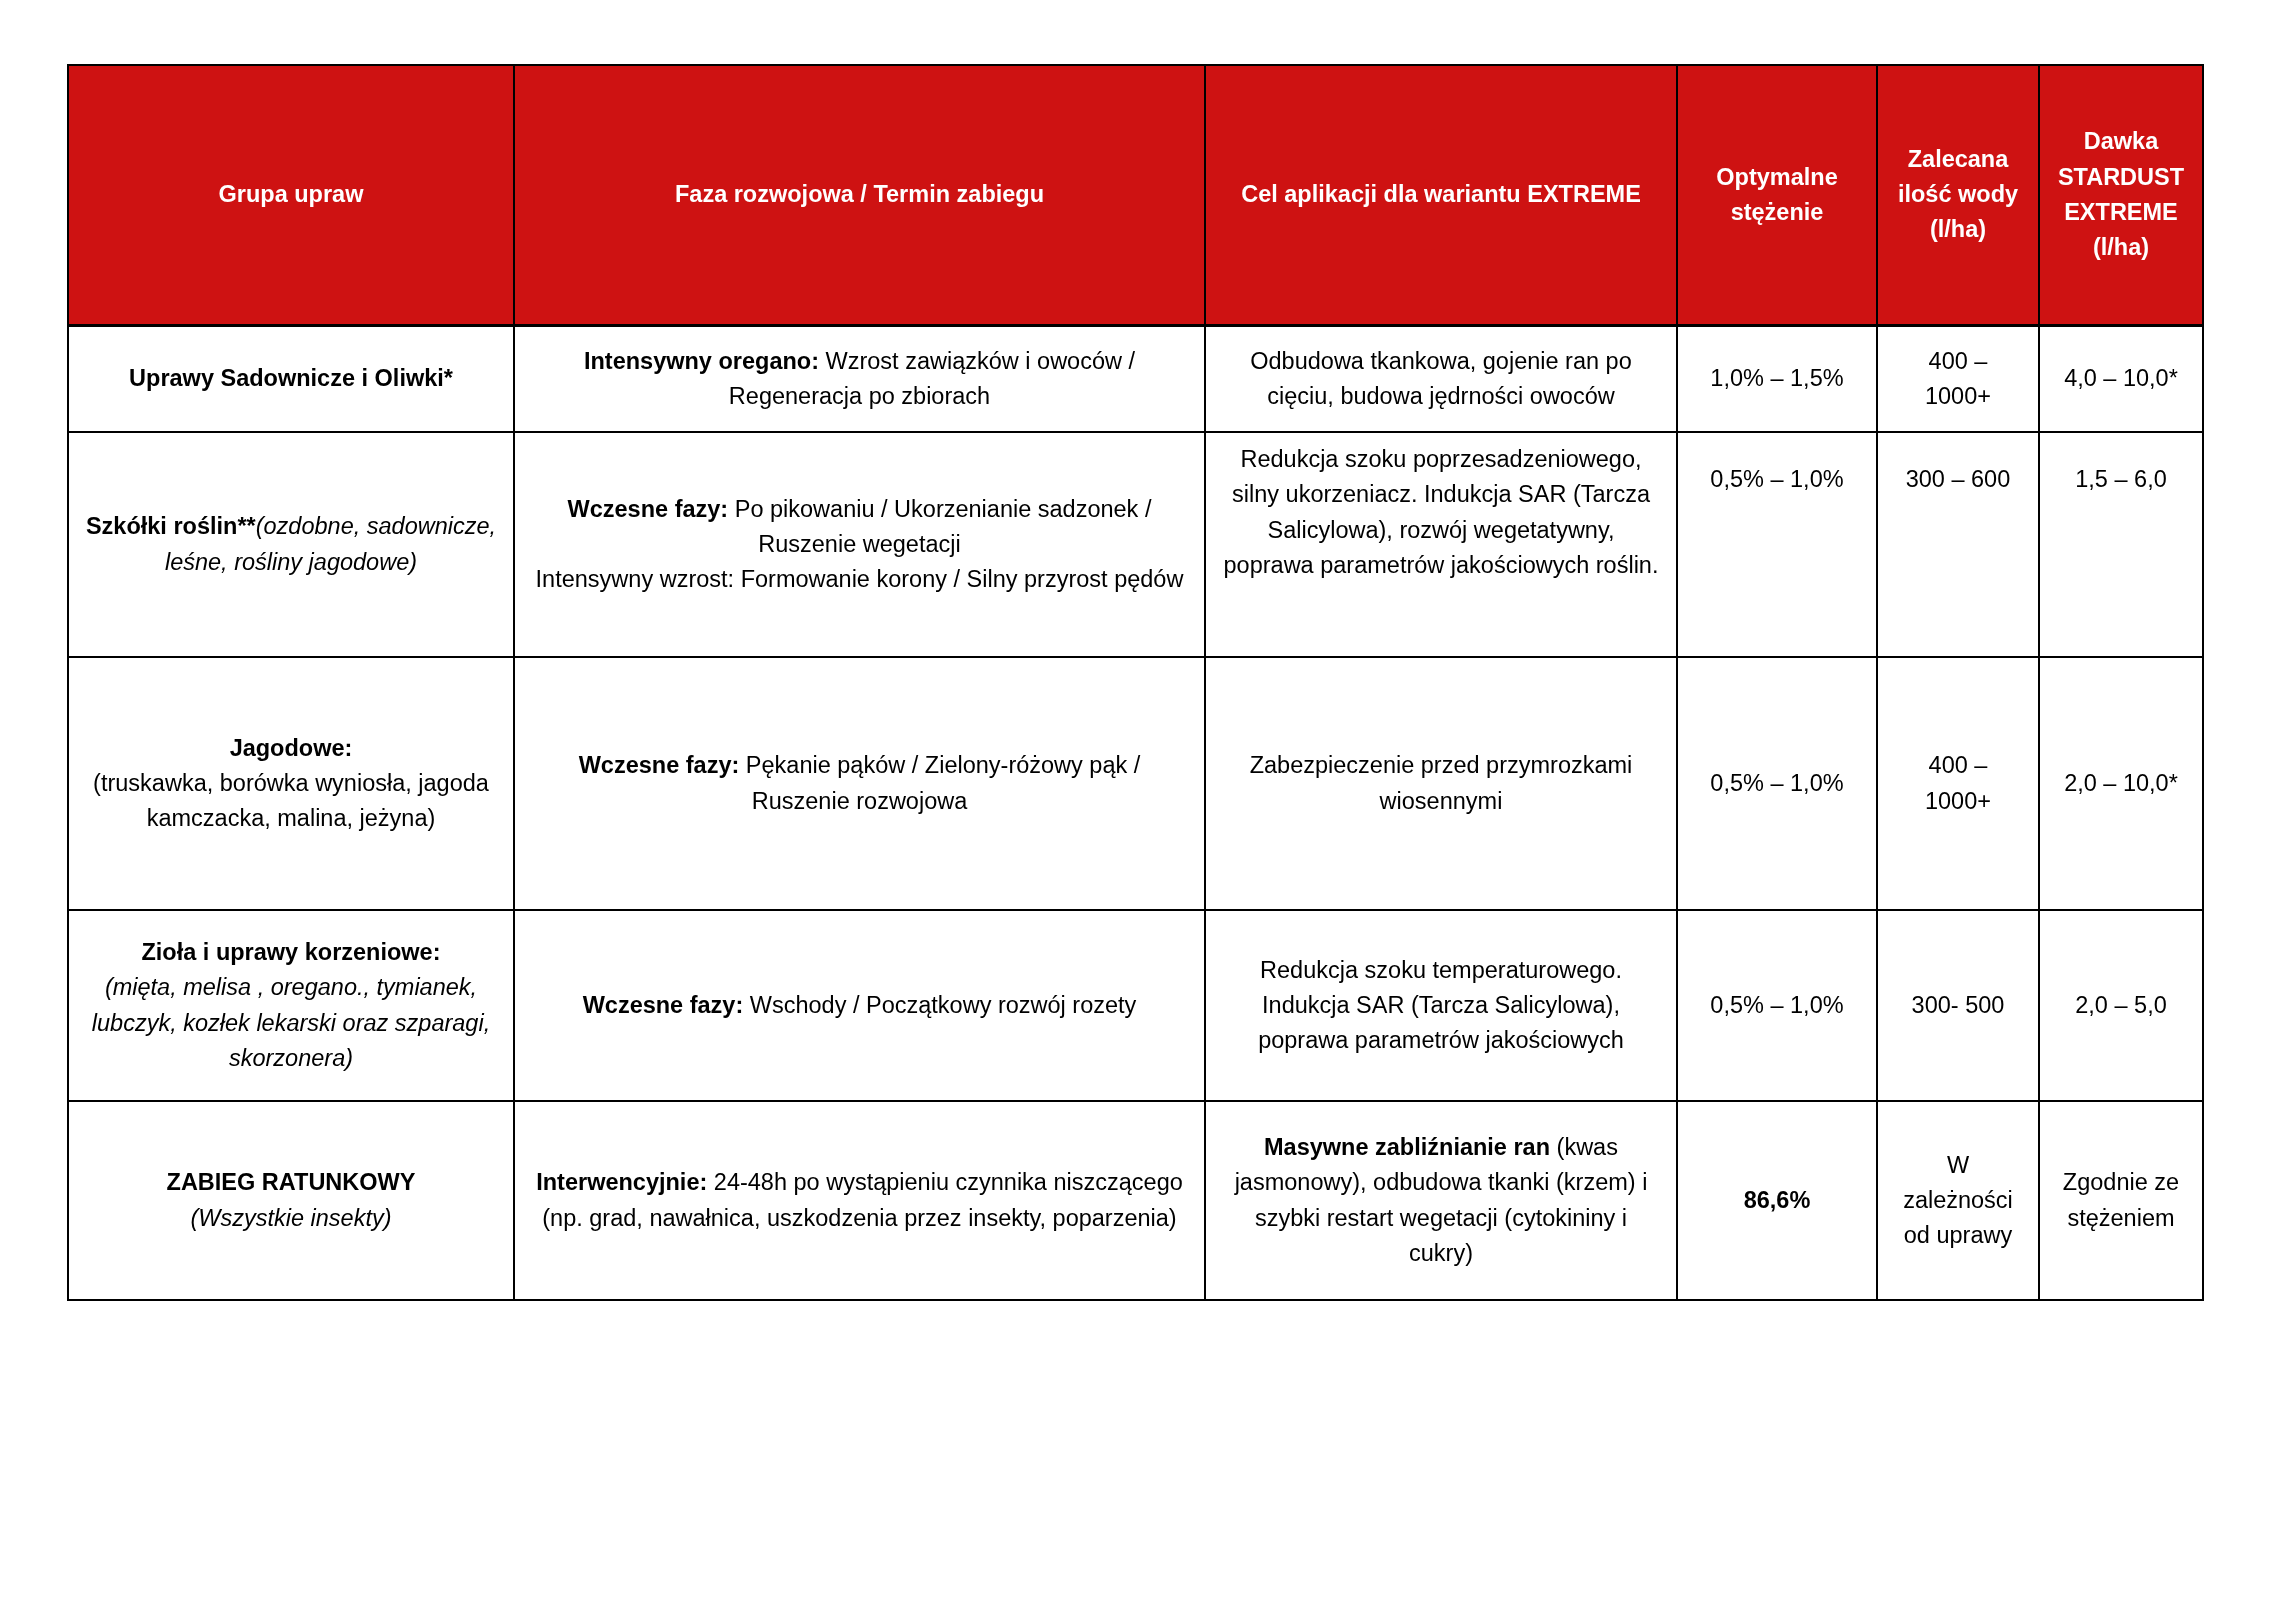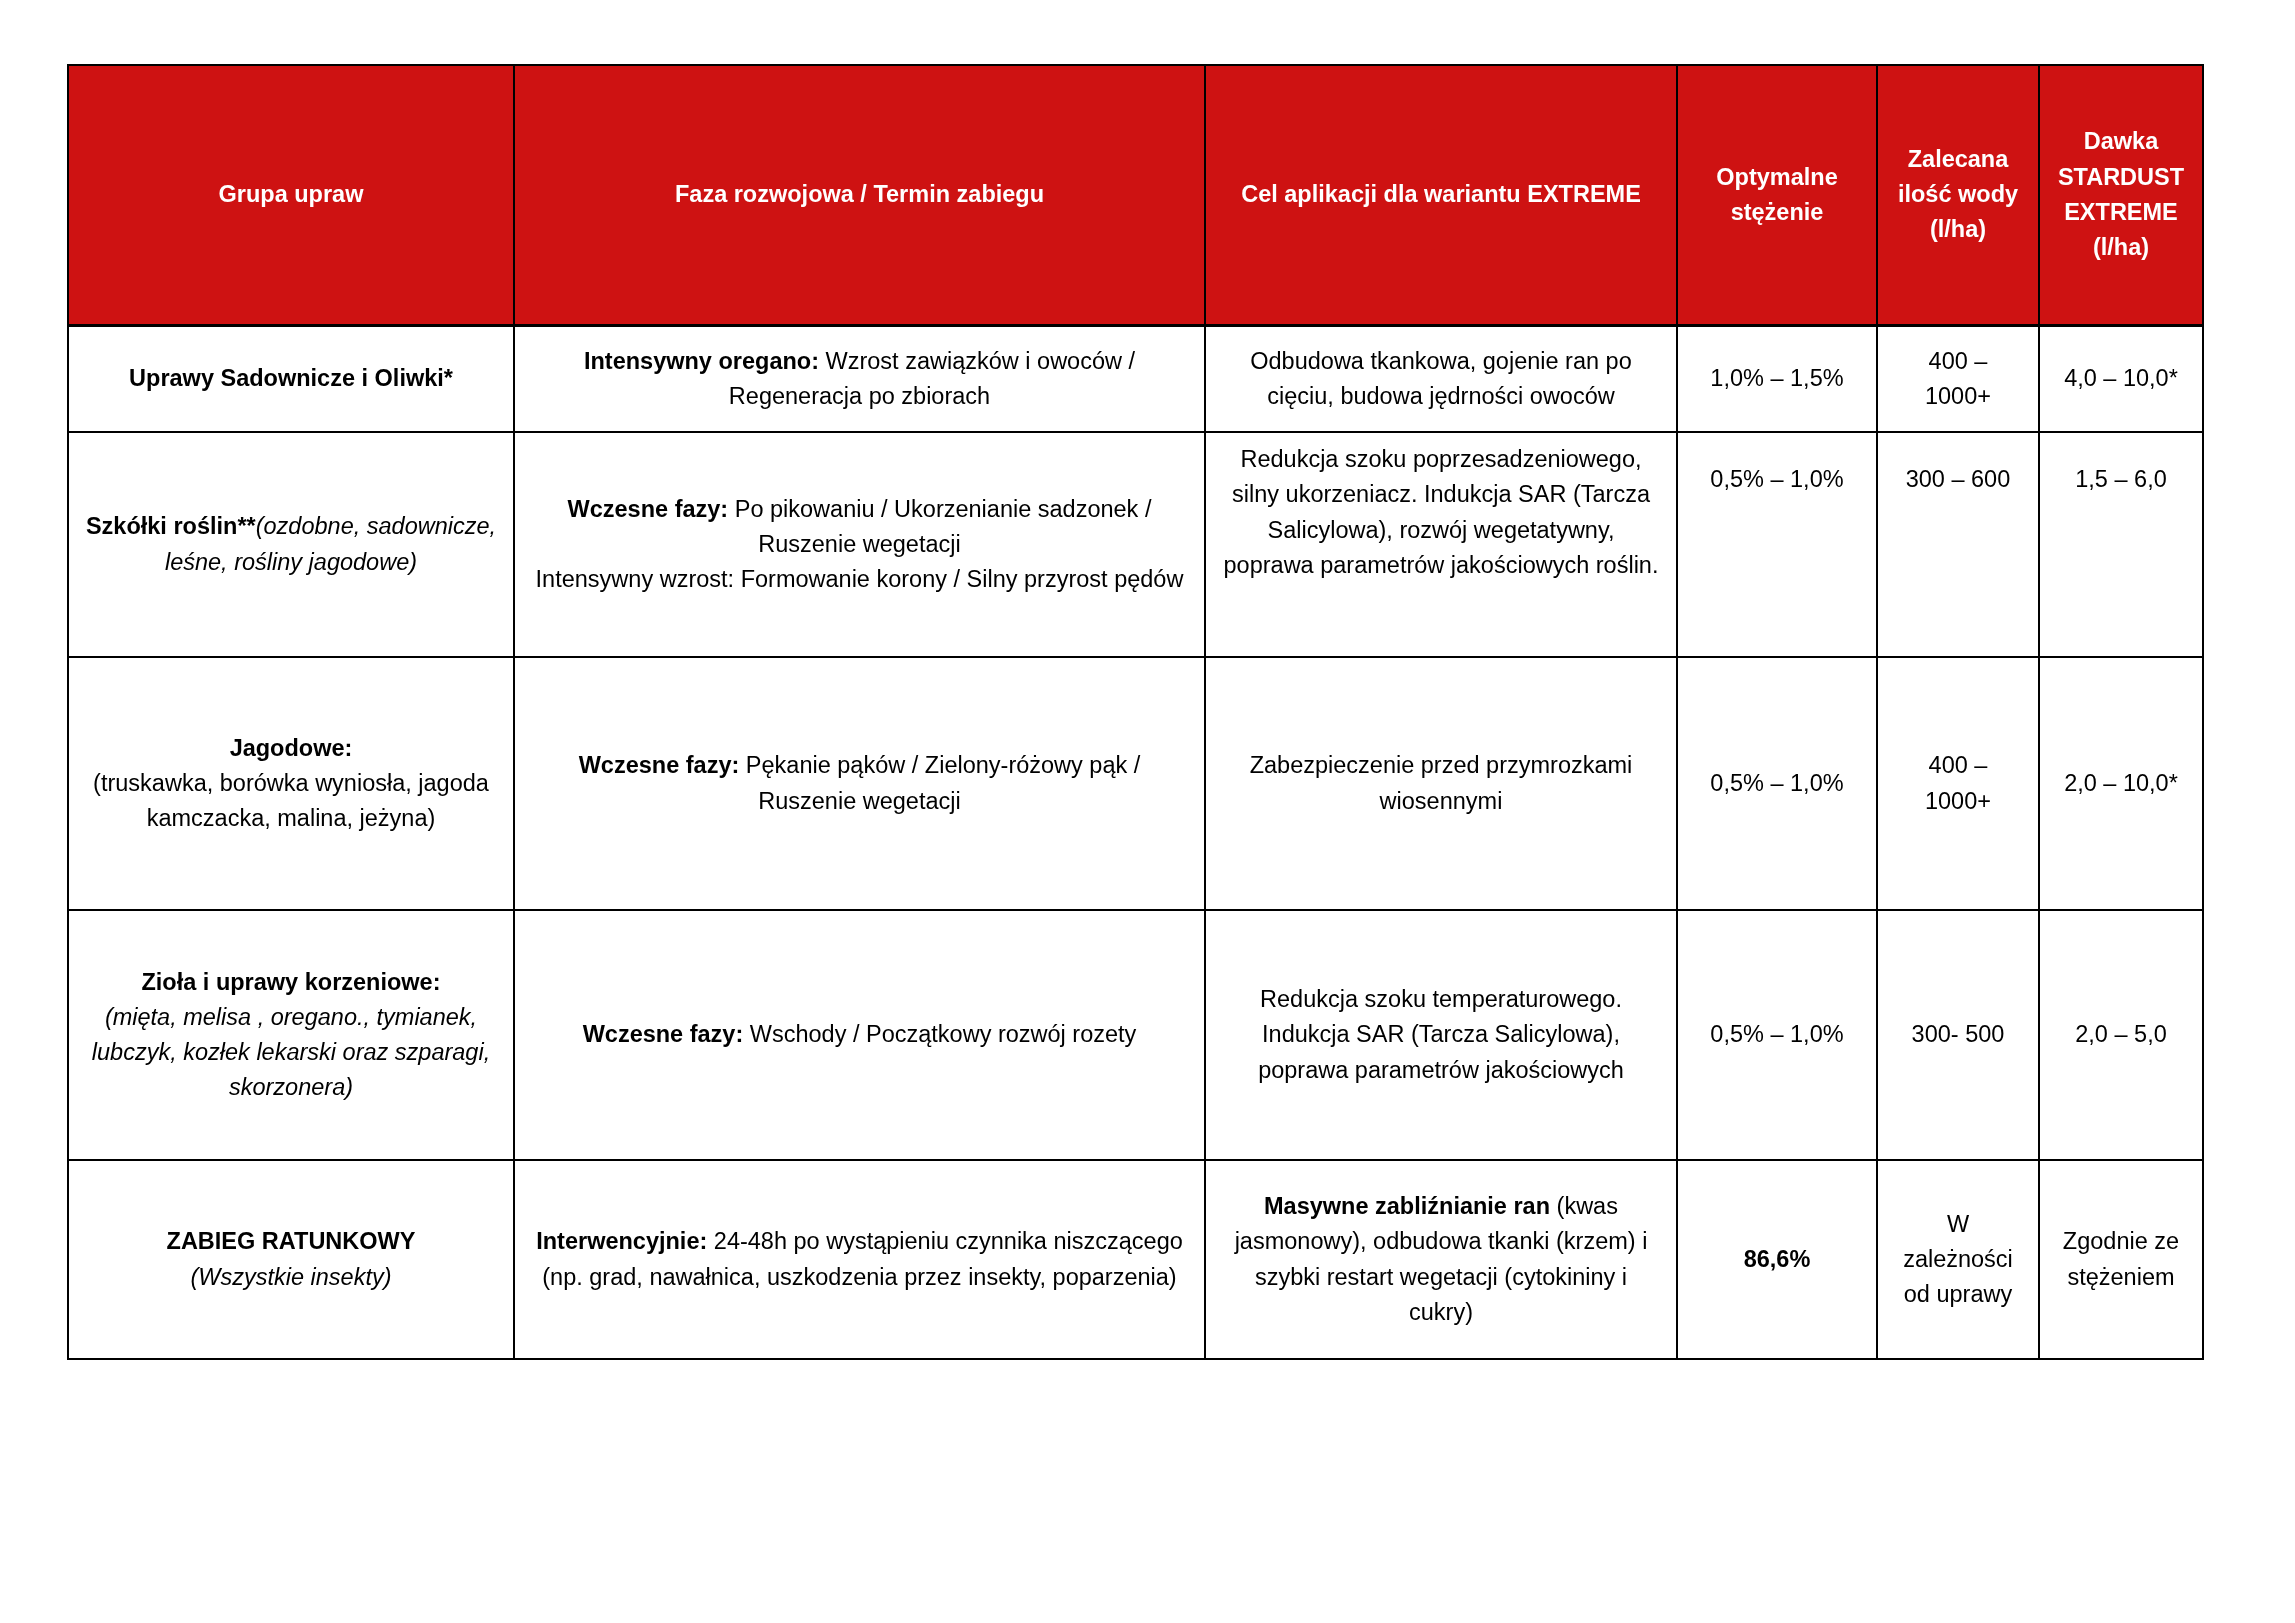--- a/index.html
+++ b/index.html
@@ -108,31 +108,31 @@
         <td class="narrow v-num">300 – 600</td>
         <td class="narrow v-num">1,5 – 6,0</td>
       </tr>
 
       <tr style="height:253px">
         <td>
           <span class="b block">Jagodowe:</span>
           <span class="block">(truskawka, borówka wyniosła, jagoda kamczacka, malina, jeżyna)</span>
         </td>
         <td>
-          <div><span class="b">Wczesne fazy:</span><span> Pękanie pąków / Zielony-różowy pąk / Ruszenie wegetacji</span></div>
+          <div><span class="b">Wczesne fazy:</span><span> Pękanie pąków / Zielony-różowy pąk / Ruszenie rozwojowa</span></div>
         </td>
         <td class="goal-cell">
           <span>Zabezpieczenie przed przymrozkami wiosennymi</span>
         </td>
         <td class="narrow">0,5% – 1,0%</td>
         <td class="narrow">400 – 1000+</td>
         <td class="narrow">2,0 – 10,0*</td>
       </tr>
 
-      <tr style="height:250px">
+      <tr style="height:191px">
         <td>
           <span class="b block">Zioła i uprawy korzeniowe:</span>
           <span class="i block">(mięta, melisa , oregano., tymianek, lubczyk, kozłek lekarski oraz szparagi, skorzonera)</span>
         </td>
         <td>
           <div><span class="b">Wczesne fazy:</span><span> Wschody / Początkowy rozwój rozety</span></div>
         </td>
         <td class="goal-cell">
           <span>Redukcja szoku temperaturowego. Indukcja SAR (Tarcza Salicylowa), poprawa parametrów jakościowych</span>
         </td>

